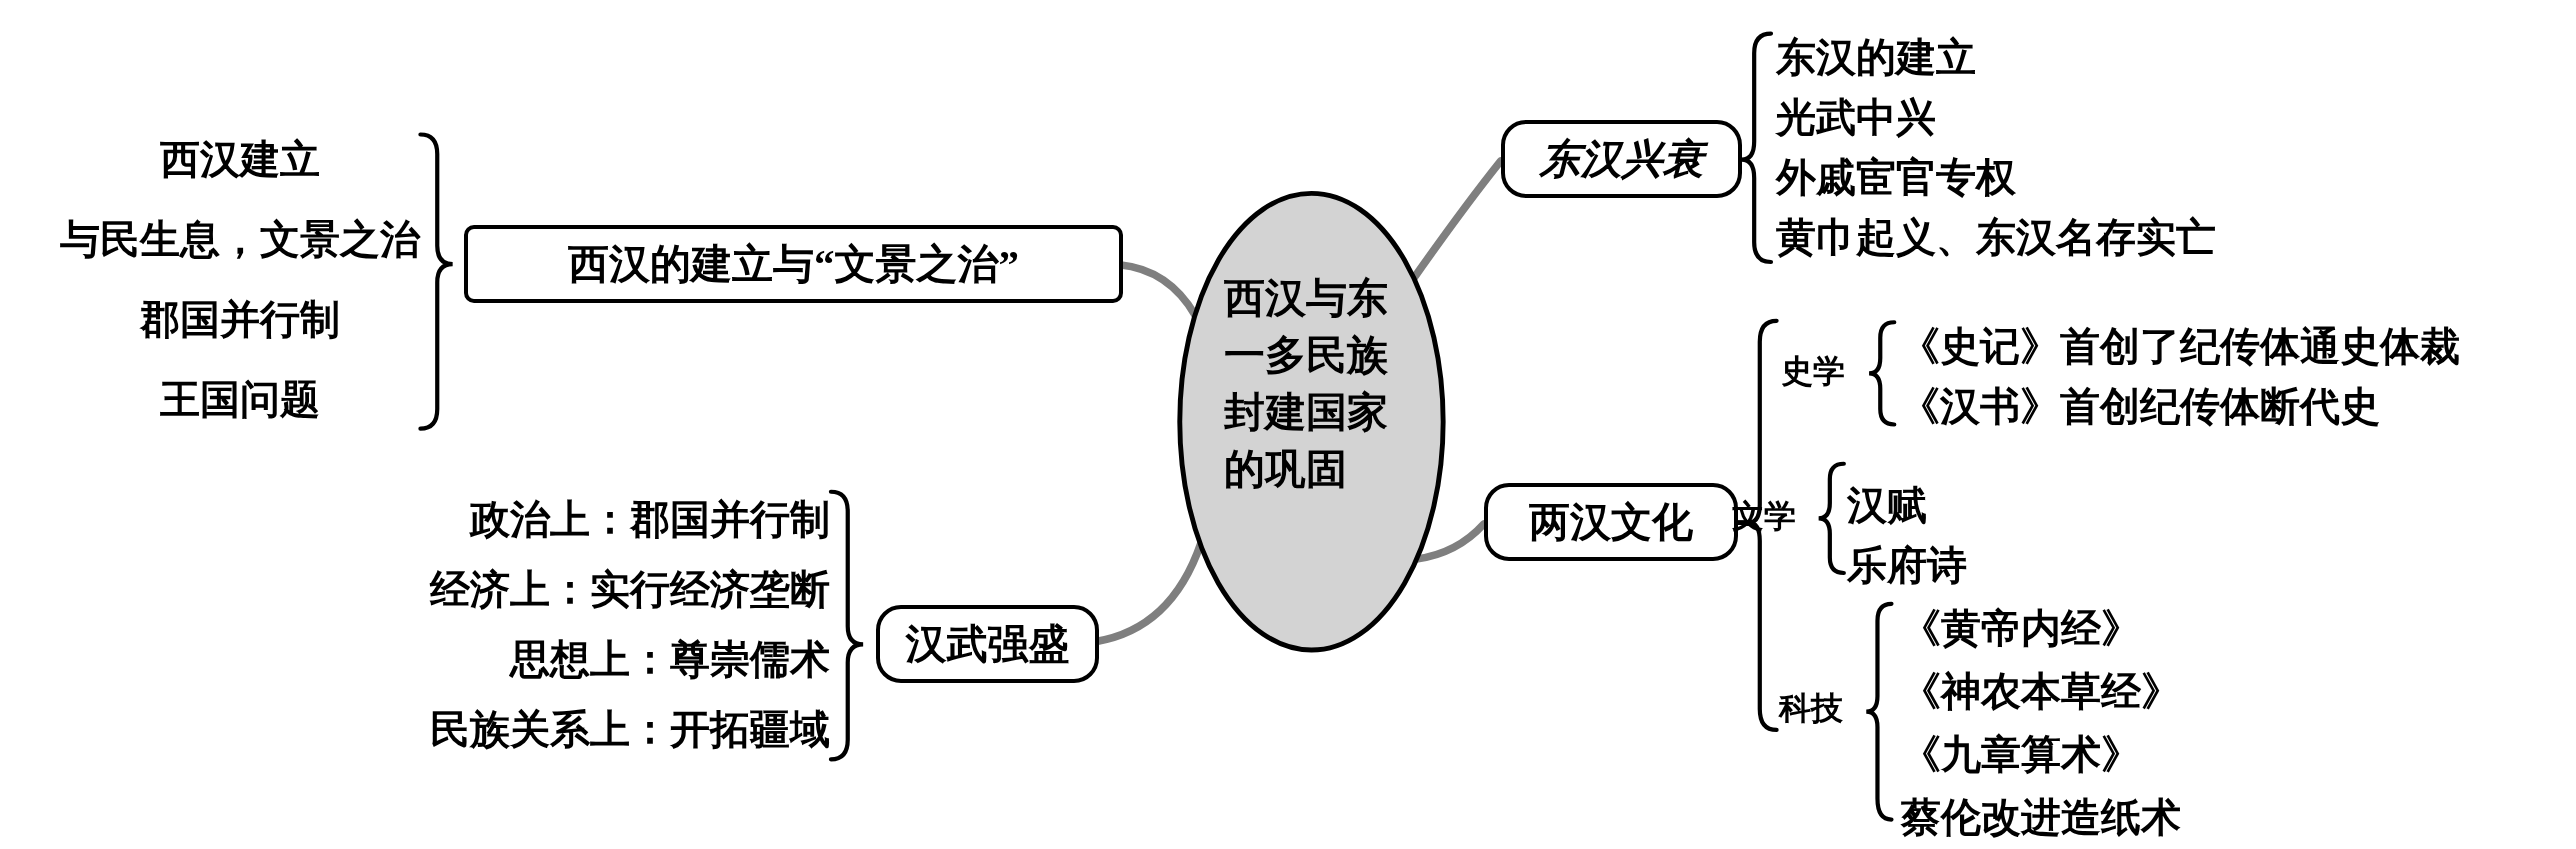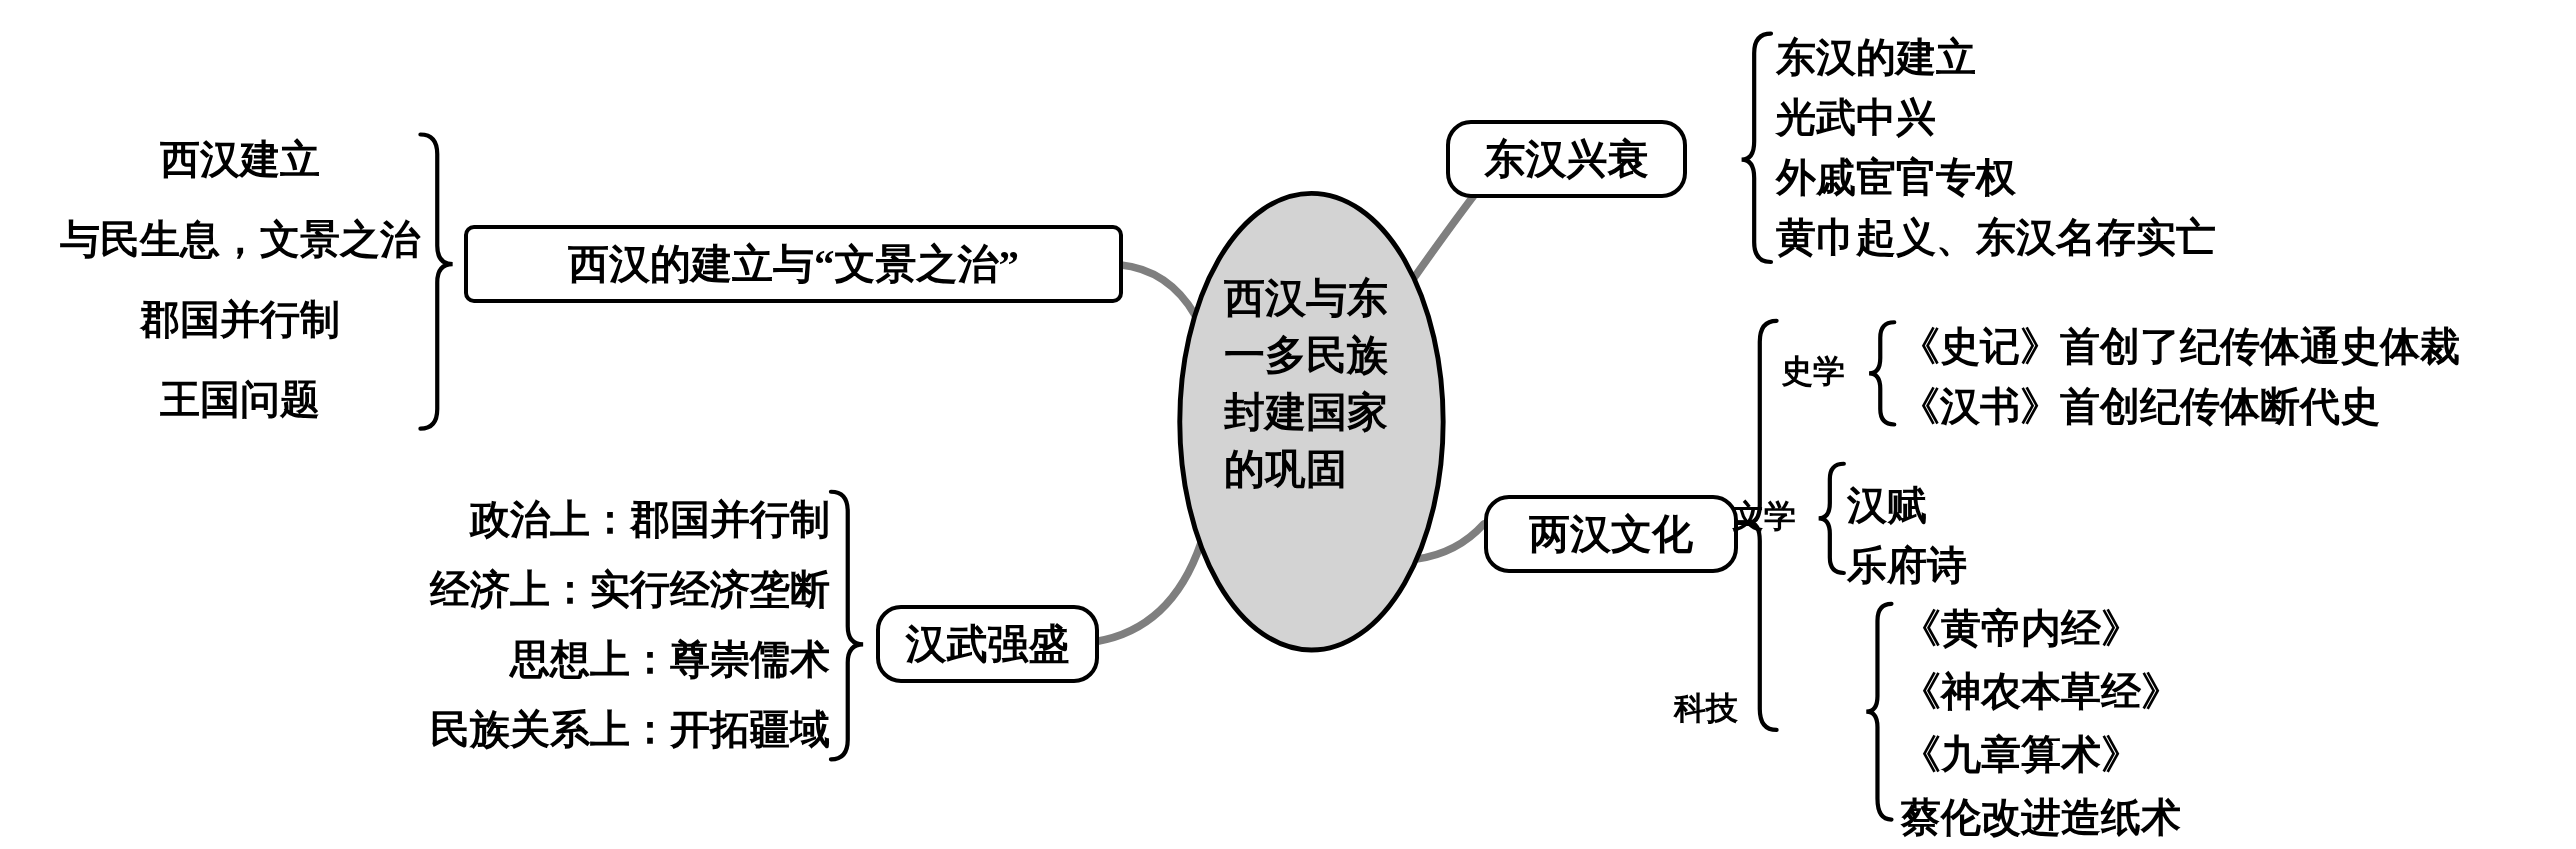--- a/index.html
+++ b/index.html
@@ -63,22 +63,22 @@
 
   <div id="center-text">
     <div>西汉与东</div>
     <div>一多民族</div>
     <div>封建国家</div>
     <div>的巩固</div>
   </div>
 
   <div class="node" style="left:464px;top:225px;width:659px;height:78px;border-radius:10px;">西汉的建立与“文景之治”</div>
   <div class="node" style="left:876px;top:605px;width:223px;height:78px;">汉武强盛</div>
-  <div class="node" style="left:1446px;top:120px;width:241px;height:78px;">东汉兴衰</div>
-  <div class="node" style="left:1484px;top:483px;width:254px;height:78px;margin-top:12px;">两汉文化</div>
+  <div class="node" style="left:1501px;top:120px;width:241px;height:78px;font-style:italic;">东汉兴衰</div>
+  <div class="node" style="left:1484px;top:483px;width:254px;height:78px;">两汉文化</div>
 
   <div class="leaf-list" id="list-xihan">
     <div>西汉建立</div>
     <div>与民生息，文景之治</div>
     <div>郡国并行制</div>
     <div>王国问题</div>
   </div>
 
   <div class="leaf-list" id="list-hanwu">
     <div>政治上：郡国并行制</div>
@@ -99,21 +99,21 @@
     <div>《史记》首创了纪传体通史体裁</div>
     <div>《汉书》首创纪传体断代史</div>
   </div>
 
   <div class="group-label" style="left:1732px;top:495px;">文学</div>
   <div class="leaf-list" id="list-wenxue">
     <div>汉赋</div>
     <div>乐府诗</div>
   </div>
 
-  <div class="group-label" style="left:1674px;top:687px;">科技</div>
+  <div class="group-label" style="left:1779px;top:687px;">科技</div>
   <div class="leaf-list" id="list-keji">
     <div>《黄帝内经》</div>
     <div>《神农本草经》</div>
     <div>《九章算术》</div>
     <div>蔡伦改进造纸术</div>
   </div>
 
 </div>
 
 

